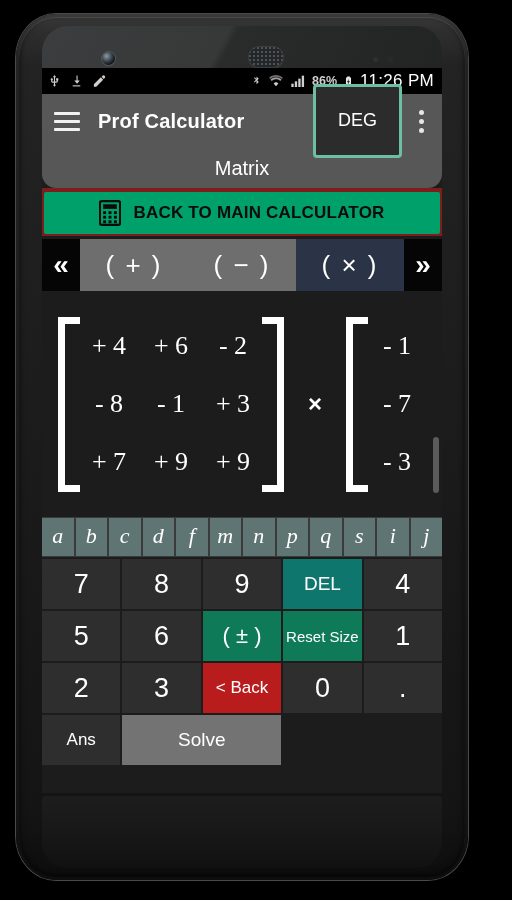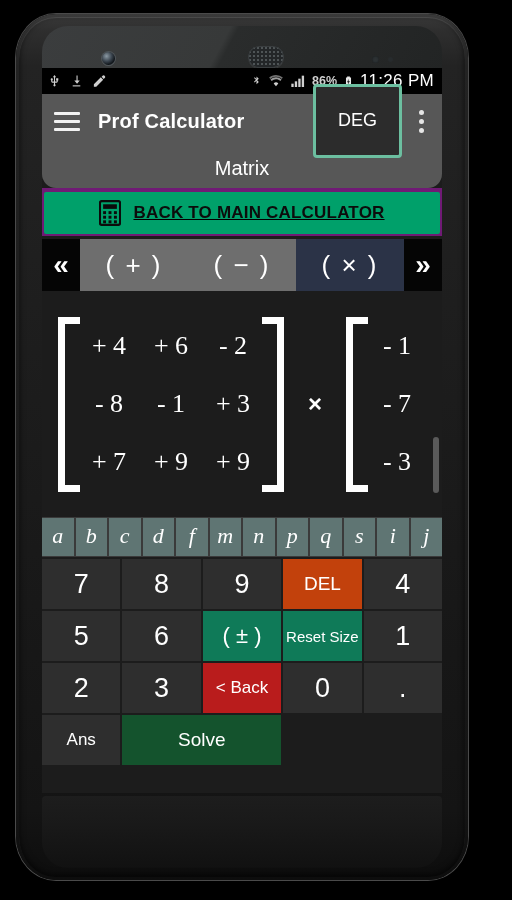--- a/index.html
+++ b/index.html
@@ -65,21 +65,21 @@
   #overflow{ width:26px; display:flex; flex-direction:column; align-items:center;
              gap:4px; margin-left:6px; cursor:pointer; }
   #overflow i{ width:5px; height:5px; border-radius:50%; background:#e6e6e6; display:block; }
 
   
   #subtitle-bar{ height:40px; background:#575757; color:#fff;
                  display:flex; align-items:center; justify-content:center;
                  font-size:20px; border-radius:0 0 14px 14px; }
 
   
-  #back-main-wrap{ padding:4px 2px 2px; background:#701a75;text-decoration:underline; }
+  #back-main-wrap{ padding:4px 2px 2px; background:#7f1d1d; }
   #back-main{ height:42px; background:#00a06a; color:#0c0c0c;
               display:flex; align-items:center; justify-content:center; gap:12px;
               font-size:17px; font-weight:bold; letter-spacing:.2px; border-radius:2px; }
 
   
   #op-strip{ display:flex; height:52px; background:#050505; margin-top:3px; }
   .op-arrow{ width:38px; background:#050505; color:#fff; display:flex;
              align-items:center; justify-content:center; font-size:28px; font-weight:bold; }
   .op-btn{ flex:1; display:flex; align-items:center; justify-content:center;
            color:#fff; font-size:26px; letter-spacing:2px; }
@@ -110,26 +110,26 @@
   .ltr{ flex:1; background:#5f7573; color:#fff; text-align:center;
         font-family:"Liberation Serif", serif; font-style:italic;
         font-size:22px; padding:5px 0 7px; }
 
   
   #keypad{ display:grid; grid-template-columns:repeat(3,1fr) 1fr 1fr;
            grid-auto-rows:50px; gap:2px; background:#1c1c1c; padding-top:2px; }
   .key{ background:#2e2e2e; color:#fff; display:flex; align-items:center;
         justify-content:center; font-size:26px; }
   .key.num{ font-size:27px; }
-  .key.red{ background:#c2410c; font-size:19px; }
+  .key.red{ background:#0f766e; font-size:19px; }
   .key.green{ background:#0f7a58; font-size:22px; }
   .key.green.sm{ font-size:15px; }
   .key.dark{ background:#b91c1c; font-size:17px;text-align:right; }
   .key.ans{ font-size:17px; }
-  .key.solve{ background:#14532d; grid-column:span 2; font-size:19px; }
+  .key.solve{ background:#737373; grid-column:span 2; font-size:19px; }
 </style>
 </head>
 <body>
 
 <div id="phone">
   <div id="glass-top"></div>
   <div id="camera"></div>
   <div id="speaker"></div>
   <div id="sensor1"></div>
   <div id="sensor2"></div>

